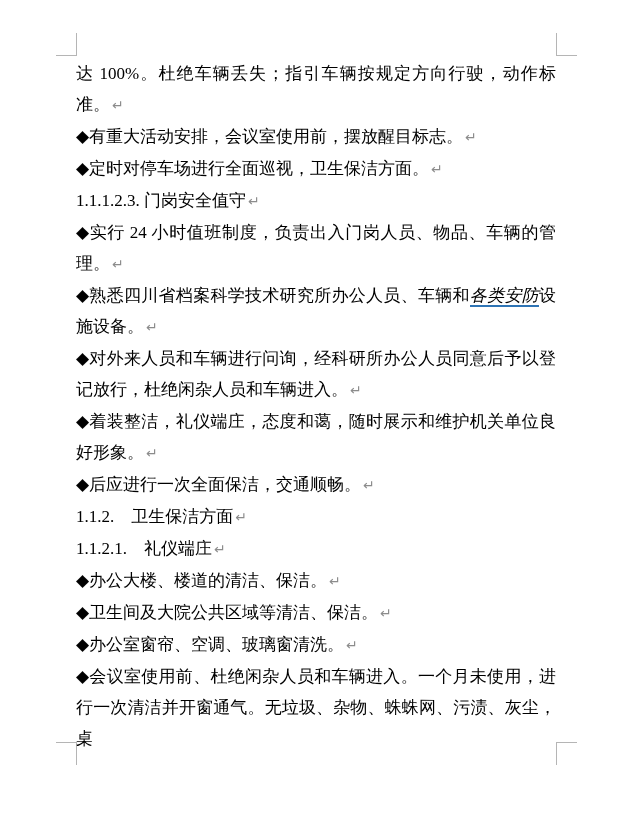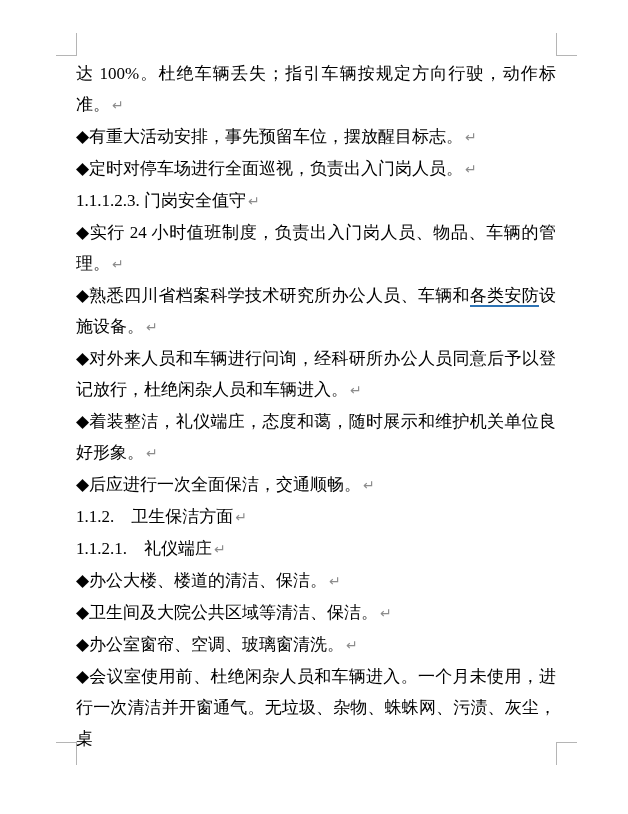--- a/index.html
+++ b/index.html
@@ -56,25 +56,25 @@
 </head>
 <body>
 
 <div class="page">
   <div class="crop tl"></div>
   <div class="crop tr"></div>
   <div class="crop bl"></div>
   <div class="crop br"></div>
   <div class="textarea" id="textarea">
       <p><span class="run">达 100%。杜绝车辆丢失；指引车辆按规定方向行驶，动作标准。</span><span class="eop" style="color: rgb(140, 140, 140);">↵</span></p>
-      <p><span class="run">◆有重大活动安排，事先预留车位，摆放醒目标志。</span><span class="eop" style="color: rgb(140, 140, 140);">↵</span></p>
-      <p><span class="run">◆定时对停车场进行全面巡视，负责出入门岗人员。</span><span class="eop" style="color: rgb(140, 140, 140);">↵</span></p>
+      <p><span class="run">◆有重大活动安排，会议室使用前，摆放醒目标志。</span><span class="eop" style="color: rgb(140, 140, 140);">↵</span></p>
+      <p><span class="run">◆定时对停车场进行全面巡视，卫生保洁方面。</span><span class="eop" style="color: rgb(140, 140, 140);">↵</span></p>
       <p><span class="run">1.1.1.2.3. 门岗安全值守</span><span class="eop" style="color: rgb(140, 140, 140);">↵</span></p>
       <p><span class="run">◆实行 24 小时值班制度，负责出入门岗人员、物品、车辆的管理。</span><span class="eop" style="color: rgb(140, 140, 140);">↵</span></p>
-      <p><span class="run">◆熟悉四川省档案科学技术研究所办公人员、车辆和</span><span class="run u" style="border-bottom-color: rgb(46, 116, 181);">各类安防</span><span class="run">设施设备。</span><span class="eop" style="color: rgb(140, 140, 140);">↵</span></p>
+      <p><span class="run">◆熟悉四川省档案科学技术研究所办公人员、车辆和</span><span class="run u" style="border-bottom-color: rgb(46, 116, 181); font-style: italic;">各类安防</span><span class="run">设施设备。</span><span class="eop" style="color: rgb(140, 140, 140);">↵</span></p>
       <p><span class="run">◆对外来人员和车辆进行问询，经科研所办公人员同意后予以登记放行，杜绝闲杂人员和车辆进入。</span><span class="eop" style="color: rgb(140, 140, 140);">↵</span></p>
       <p><span class="run">◆着装整洁，礼仪端庄，态度和蔼，随时展示和维护机关单位良好形象。</span><span class="eop" style="color: rgb(140, 140, 140);">↵</span></p>
       <p><span class="run">◆后应进行一次全面保洁，交通顺畅。</span><span class="eop" style="color: rgb(140, 140, 140);">↵</span></p>
       <p><span class="run">1.1.2.　卫生保洁方面</span><span class="eop" style="color: rgb(140, 140, 140);">↵</span></p>
       <p><span class="run">1.1.2.1.　礼仪端庄</span><span class="eop" style="color: rgb(140, 140, 140);">↵</span></p>
       <p><span class="run">◆办公大楼、楼道的清洁、保洁。</span><span class="eop" style="color: rgb(140, 140, 140);">↵</span></p>
       <p><span class="run">◆卫生间及大院公共区域等清洁、保洁。</span><span class="eop" style="color: rgb(140, 140, 140);">↵</span></p>
       <p><span class="run">◆办公室窗帘、空调、玻璃窗清洗。</span><span class="eop" style="color: rgb(140, 140, 140);">↵</span></p>
       <p><span class="run">◆会议室使用前、杜绝闲杂人员和车辆进入。一个月未使用，进行一次清洁并开窗通气。无垃圾、杂物、蛛蛛网、污渍、灰尘，桌</span></p>
     </div>

